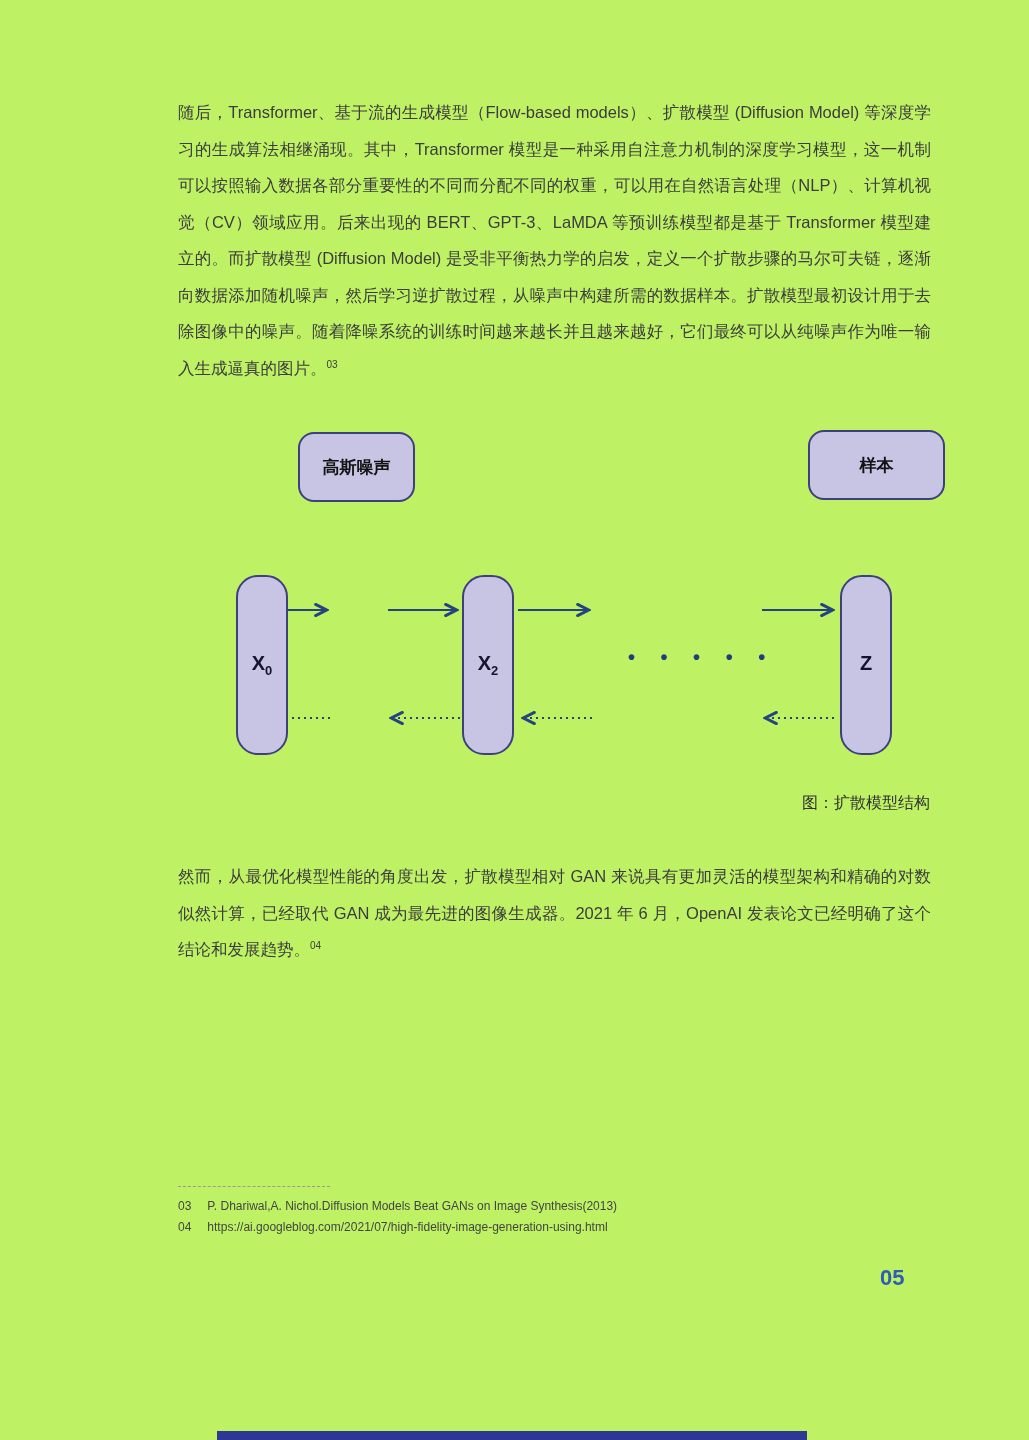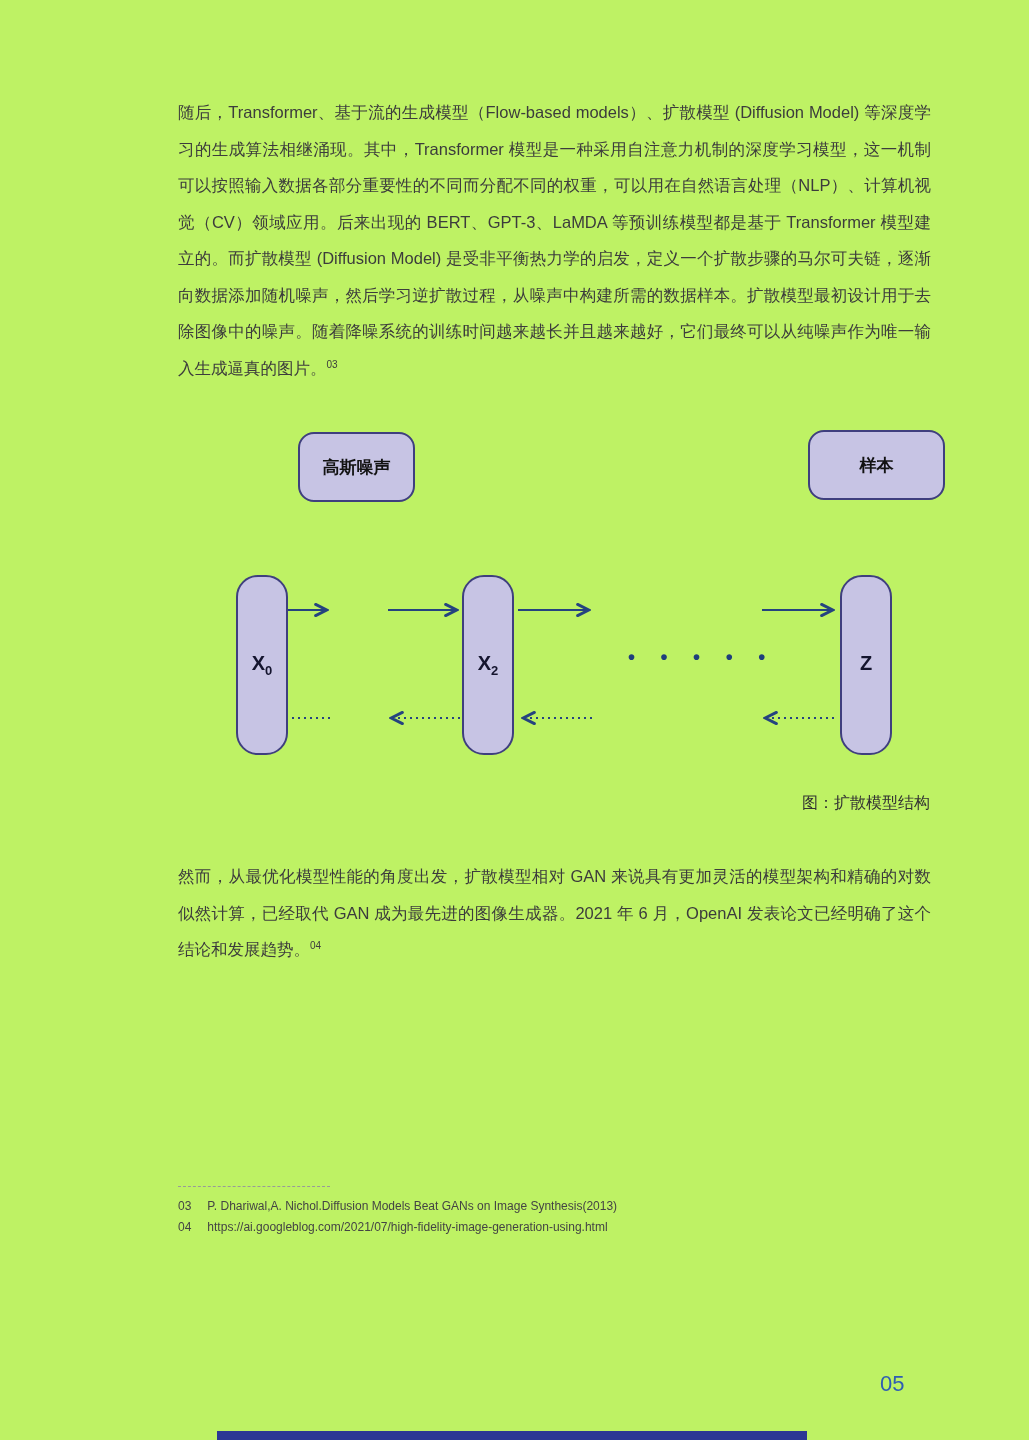--- a/index.html
+++ b/index.html
@@ -102,23 +102,23 @@
     line-height: 21px;
     color: #444444;
   }
   .footnote-row { display: flex; gap: 16px; }
   .footnote-num { flex: 0 0 auto; }
   .footnote-text { flex: 1; }
 
   #page-number {
     position: absolute;
     left: 880px;
-    top: 1371px;
+    top: 1265px;
     font-size: 22px;
-    font-weight: 400;
+    font-weight: 700;
     color: #2f5db3;
   }
   #bottom-bar {
     position: absolute;
     left: 217px;
     bottom: 0;
     width: 590px;
     height: 9px;
     background: #2c3894;
   }

